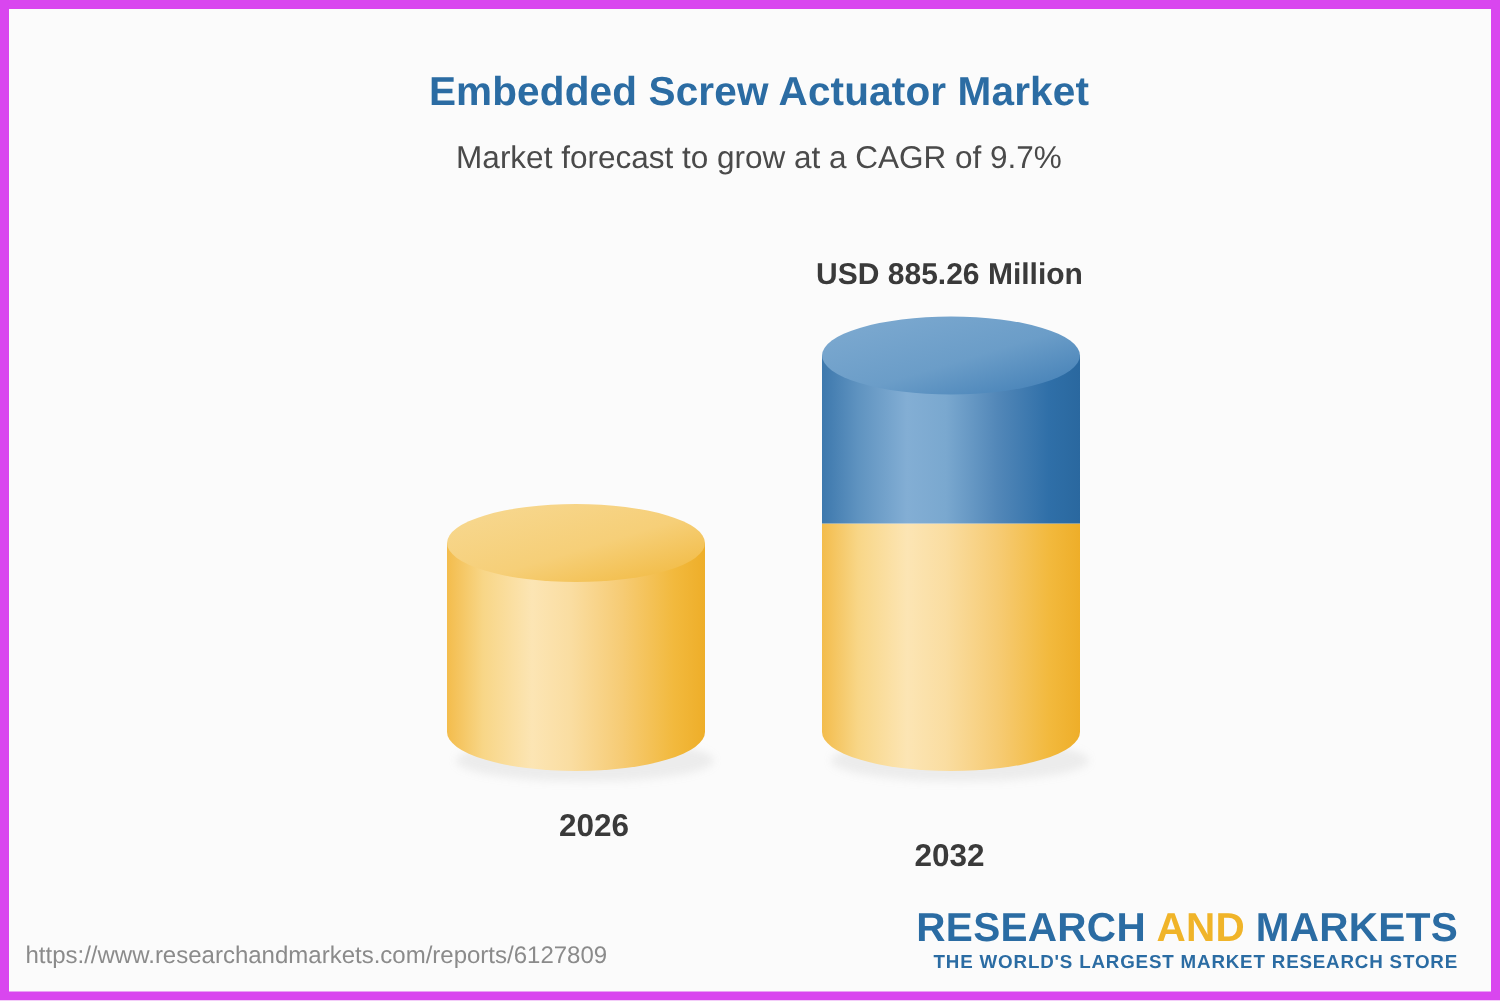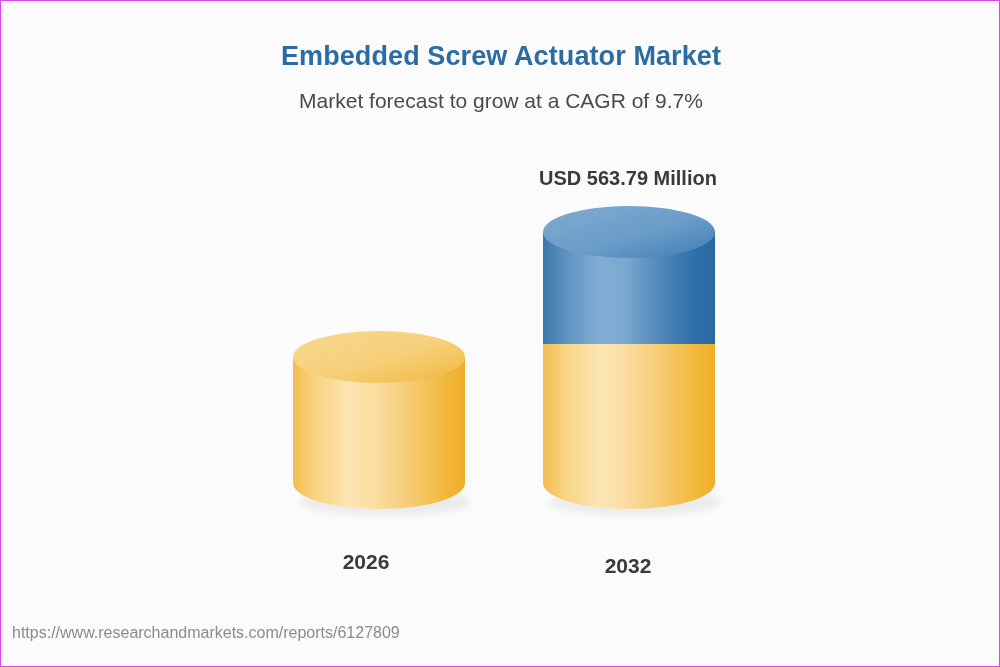--- a/index.html
+++ b/index.html
@@ -9,21 +9,21 @@
     height: 667px;
     background: #ffffff;
     font-family: "Liberation Sans", sans-serif;
   }
 
   #canvas {
     position: relative;
     width: 1000px;
     height: 667px;
     background: #fbfbfb;
-    border: 1px solid #d946ef;
+    border: 6px solid #d946ef;
     overflow: hidden;
   }
 
   
   #chart-title {
     position: absolute;
     top: 40px;
     left: 0;
     width: 1000px;
     text-align: center;
@@ -58,21 +58,21 @@
 
   
   .cat-label {
     position: absolute;
     font-size: 21px;
     font-weight: bold;
     color: #3a3a3a;
     text-align: center;
     white-space: nowrap;
   }
-  #cat-2026 { top: 533px; left: 235px; width: 260px; margin-top: 16px; }
+  #cat-2026 { top: 533px; left: 260px; width: 260px; }
   #cat-2032 { top: 553px; left: 497px; width: 260px; }
 
   
   .cyl {
     position: absolute;
   }
   .cyl-shadow {
     position: absolute;
     left: 6px;
     bottom: -7px;
@@ -181,20 +181,24 @@
   <div class="cyl" id="cyl-2032" style="left:542px; top:205px; width:172px; height:303px;">
     <div class="cyl-shadow"></div>
 
     <div class="barrel barrel-yellow" style="top:138px; height:165px;"></div>
 
     <div class="barrel barrel-blue" style="top:26px; height:112px; border-bottom-left-radius:0; border-bottom-right-radius:0;"></div>
 
     <div class="cap cap-blue" style="top:0px;"></div>
   </div>
 
-  <div class="value-label" id="value-2032">USD 563.79 Million</div>
+  <div class="value-label" id="value-2032">USD 885.26 Million</div>
 
   <div class="cat-label" id="cat-2032">2032</div>
 
   <div id="footer-url">https://www.researchandmarkets.com/reports/6127809</div>
 
+  <div id="logo">
+    <div id="logo-main"><span class="logo-blue">RESEARCH</span><span class="logo-gold" style="margin:0 7px;">AND</span><span class="logo-blue">MARKETS</span></div>
+    <div id="logo-tagline">THE WORLD'S LARGEST MARKET RESEARCH STORE</div>
+  </div>
 
 </div>
 
 </body></html>

